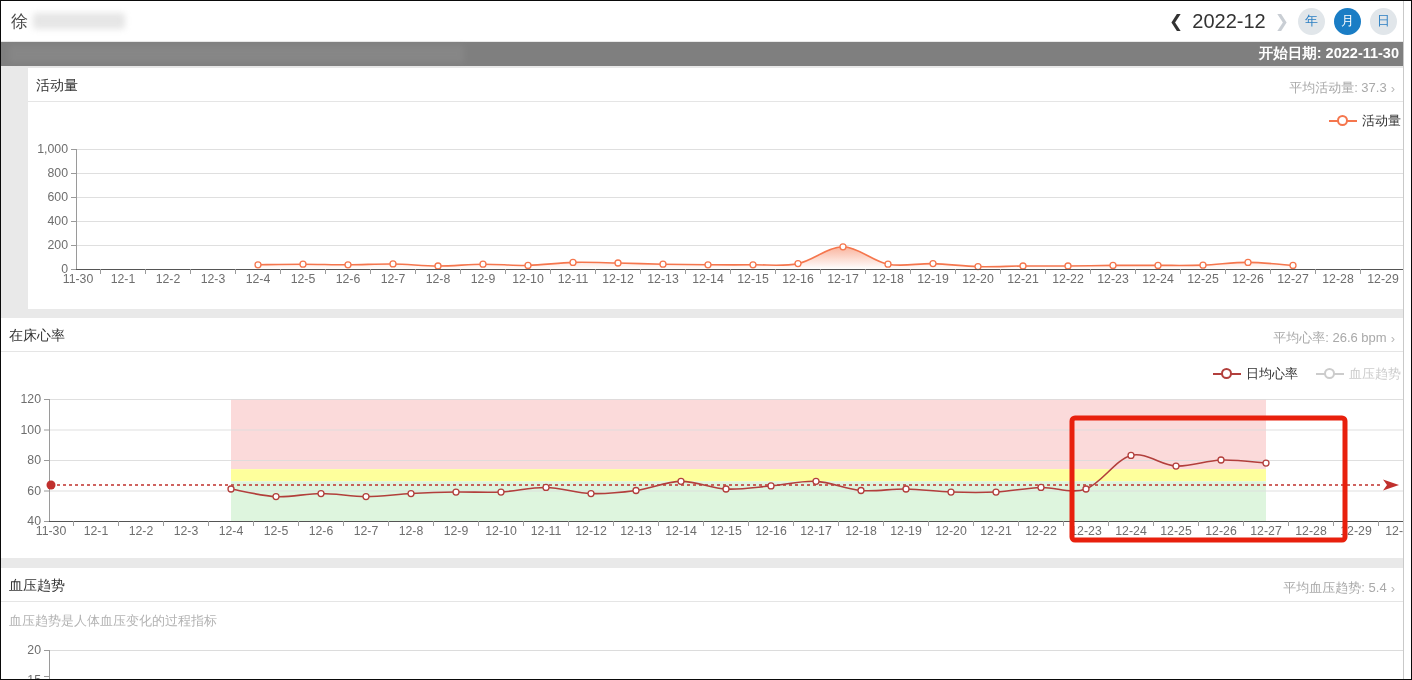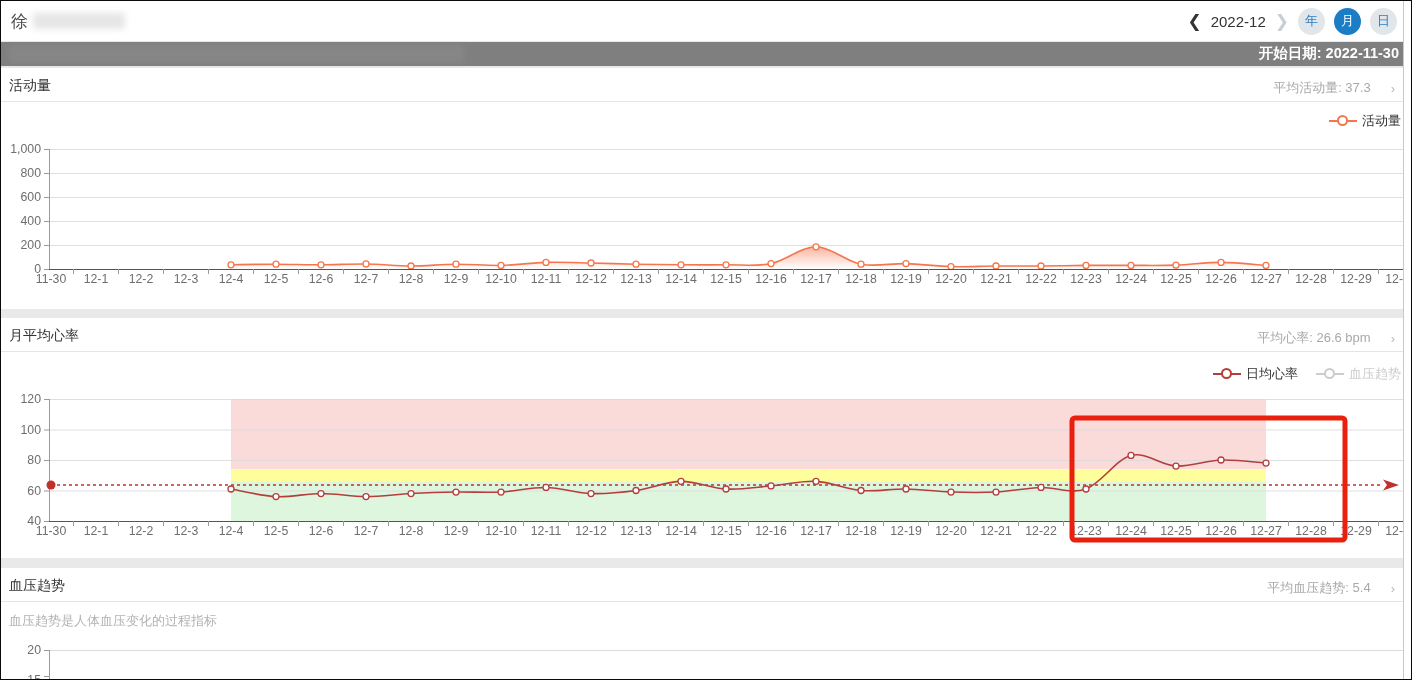--- a/index.html
+++ b/index.html
@@ -6,34 +6,34 @@
   .frame{position:relative;width:1412px;height:680px;background:#e9e9e9;border:1px solid #0a0a0a;box-sizing:border-box;overflow:hidden;}
   .edge-gutter{position:absolute;top:0;bottom:0;right:0;width:7px;background:#fff;border-left:1px solid #c9c9c9;z-index:60;}
   
   .top-header{position:absolute;left:0;right:0;top:0;height:40px;background:#fff;}
   .patient-name{position:absolute;left:10px;top:9px;font-size:17px;color:#4a4a4a;}
   .redact{position:absolute;background:#9b9b9b;opacity:.25;filter:blur(3px);border-radius:2px;}
   .r1{left:32px;top:12px;width:92px;height:16px;}
   .date-nav{position:absolute;right:14px;top:0;height:40px;display:flex;align-items:center;gap:9px;}
   .nav-arrow{font-size:17px;font-weight:bold;color:#333;cursor:pointer;line-height:1;}
   .nav-arrow.disabled{color:#c9ced4;}
-  .nav-period{font-size:15px;color:#333;}
+  .nav-period{font-size:20px;color:#333;}
   .vbtn{width:27px;height:27px;border-radius:50%;background:#e1e6ea;color:#2b7fc3;font-size:13px;display:flex;align-items:center;justify-content:center;cursor:pointer;}
   .vbtn.active{background:#1a7dc5;color:#fff;}
   
   .graybar{position:absolute;left:0;right:0;top:41px;height:24px;background:#7f7f7f;}
   .graybar .redact{left:8px;top:3px;width:455px;height:18px;background:#aaa;opacity:.18;}
   .start-date{position:absolute;right:12px;top:2px;color:#fff;font-size:14.5px;font-weight:bold;}
   
   .section{position:absolute;left:0;right:0;background:#fff;}
-  .sec-activity{top:67px;height:241px;}
+  .sec-activity{top:67px;height:241px;margin-left:27px;}
   .sec-hr{top:317px;height:240px;}
   .sec-bp{top:567px;height:113px;}
   .sec-title{position:absolute;left:8px;top:9px;font-size:14px;color:#333;}
-  .sec-summary{position:absolute;right:16px;top:11px;font-size:13px;color:#a9a9a9;display:flex;align-items:center;gap:20px;}
+  .sec-summary{position:absolute;right:16px;top:11px;font-size:13px;color:#a9a9a9;display:flex;align-items:center;gap:4px;}
   .expand-ic{color:#b9b9b9;font-size:13px;cursor:pointer;}
   .divider{position:absolute;left:0;right:8px;top:33px;height:0;border-top:1px solid #e5e5e5;}
   .sec-sub{position:absolute;left:8px;top:44px;font-size:13px;color:#b3b3b3;white-space:pre;}
   .legend{position:absolute;right:10px;display:flex;align-items:center;gap:18px;}
   .lg-act{top:44px;}
   .lg-hr{top:47px;}
   .lg-item{display:flex;align-items:center;gap:5px;font-size:13px;color:#333;cursor:pointer;}
   .lg-item.inactive{color:#ccc;}
   .lgi{position:relative;width:28px;height:12px;display:inline-block;}
   .lgi-line{position:absolute;left:0;right:0;top:5px;height:2px;background:currentColor;}
@@ -190,21 +190,21 @@
         <text x="1265" y="142" text-anchor="middle" class="axlab">12-27</text>
         <line x1="1332.5" y1="128" x2="1332.5" y2="133" stroke="#9a9a9a" stroke-width="1"></line>
         <text x="1310" y="142" text-anchor="middle" class="axlab">12-28</text>
         <line x1="1377.5" y1="128" x2="1377.5" y2="133" stroke="#9a9a9a" stroke-width="1"></line>
         <text x="1355" y="142" text-anchor="middle" class="axlab">12-29</text>
         <text x="1400" y="142" text-anchor="middle" class="axlab">12-30</text>
       </svg>
   </div>
 
   <div class="section sec-hr">
-    <div class="sec-title">月平均心率</div>
+    <div class="sec-title">在床心率</div>
     <div class="sec-summary">
       <span>平均心率: 26.6 bpm</span>
       <span class="expand-ic">›</span>
     </div>
     <div class="divider"></div>
     <div class="legend lg-hr">
       <span class="lg-item">
         <span class="lgi" style="color: rgb(178, 63, 60);">
             <span class="lgi-line"></span>
             <span class="lgi-dot"></span>

